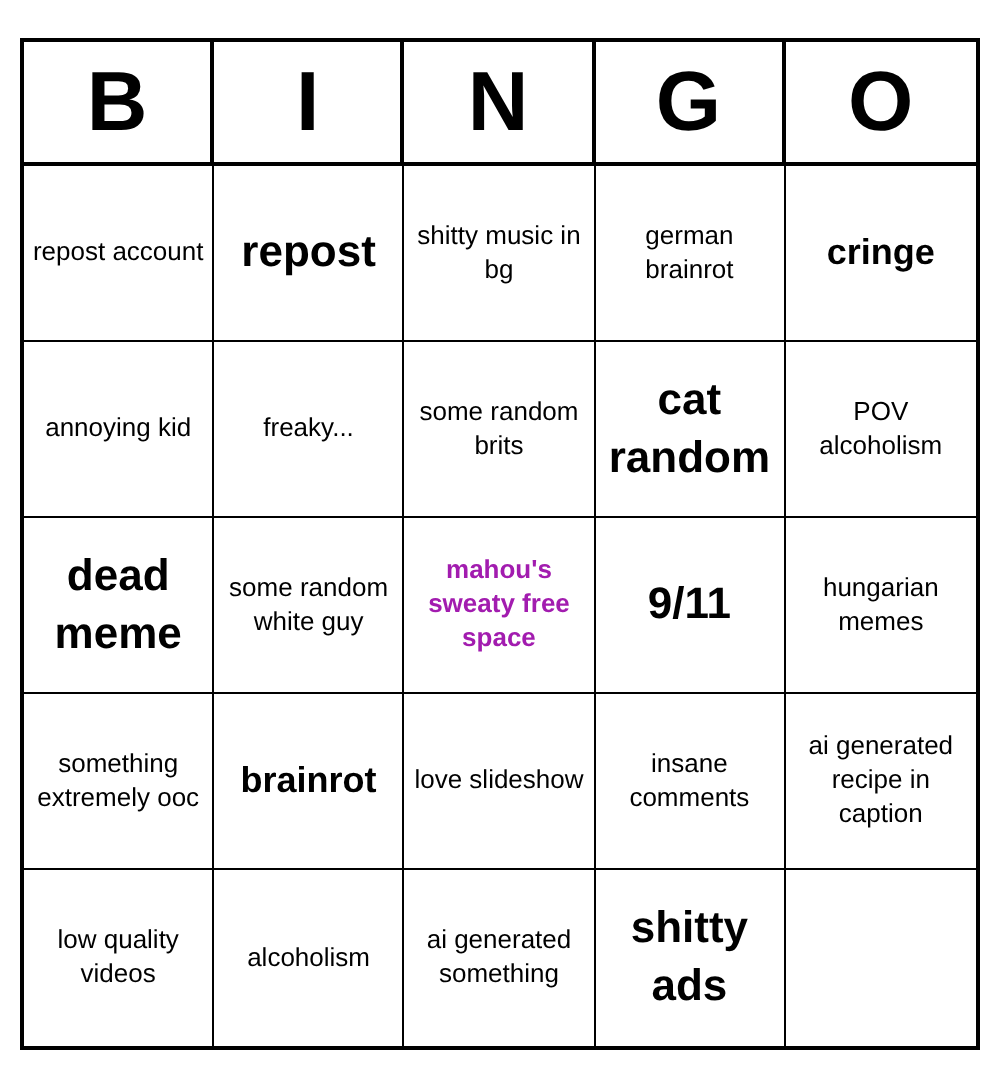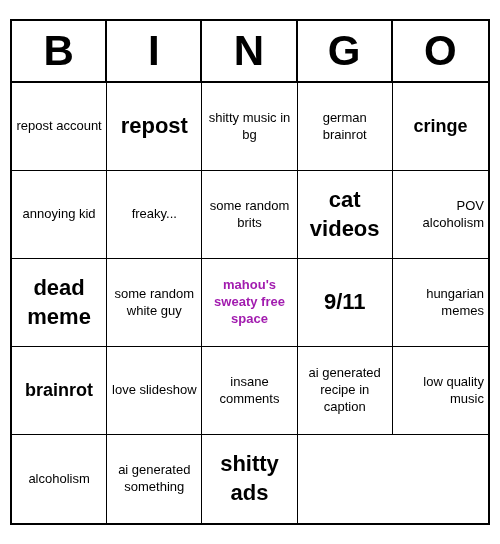--- a/index.html
+++ b/index.html
@@ -43,21 +43,20 @@
       text-align: center;
       font-size: 13px;
       line-height: 1.3;
       display: flex;
       align-items: center;
       justify-content: center;
       min-height: 88px;
     }
     .bingo-cell:nth-child(5n) {
       border-right: none;
-      text-align: right;
     }
     .bingo-cell:nth-child(n+21) {
       border-bottom: none;
     }
     .cell-large {
       font-size: 22px;
       font-weight: bold;
     }
     .cell-red {
       color: #a21caf;
@@ -81,29 +80,30 @@
     </div>
   <div class="bingo-grid">
   <div class="bingo-cell">repost account</div>
       <div class="bingo-cell cell-large">repost</div>
       <div class="bingo-cell">shitty music in bg</div>
       <div class="bingo-cell">german brainrot</div>
       <div class="bingo-cell cell-medium">cringe</div>
       <div class="bingo-cell">annoying kid</div>
       <div class="bingo-cell">freaky...</div>
       <div class="bingo-cell">some random brits</div>
-      <div class="bingo-cell cell-large">cat videos</div>
+      <div class="bingo-cell cell-large">cat random</div>
       <div class="bingo-cell">POV alcoholism</div>
       <div class="bingo-cell cell-large">dead meme</div>
       <div class="bingo-cell">some random white guy</div>
       <div class="bingo-cell cell-red">mahou's sweaty free space</div>
       <div class="bingo-cell cell-large">9/11</div>
       <div class="bingo-cell">hungarian memes</div>
+      <div class="bingo-cell">something extremely ooc</div>
       <div class="bingo-cell cell-medium">brainrot</div>
       <div class="bingo-cell">love slideshow</div>
       <div class="bingo-cell">insane comments</div>
       <div class="bingo-cell">ai generated recipe in caption</div>
-      <div class="bingo-cell">low quality music</div>
+      <div class="bingo-cell">low quality videos</div>
       <div class="bingo-cell">alcoholism</div>
       <div class="bingo-cell">ai generated something</div>
       <div class="bingo-cell cell-large">shitty ads</div>
     </div>
 </div>
 
 </body></html>

